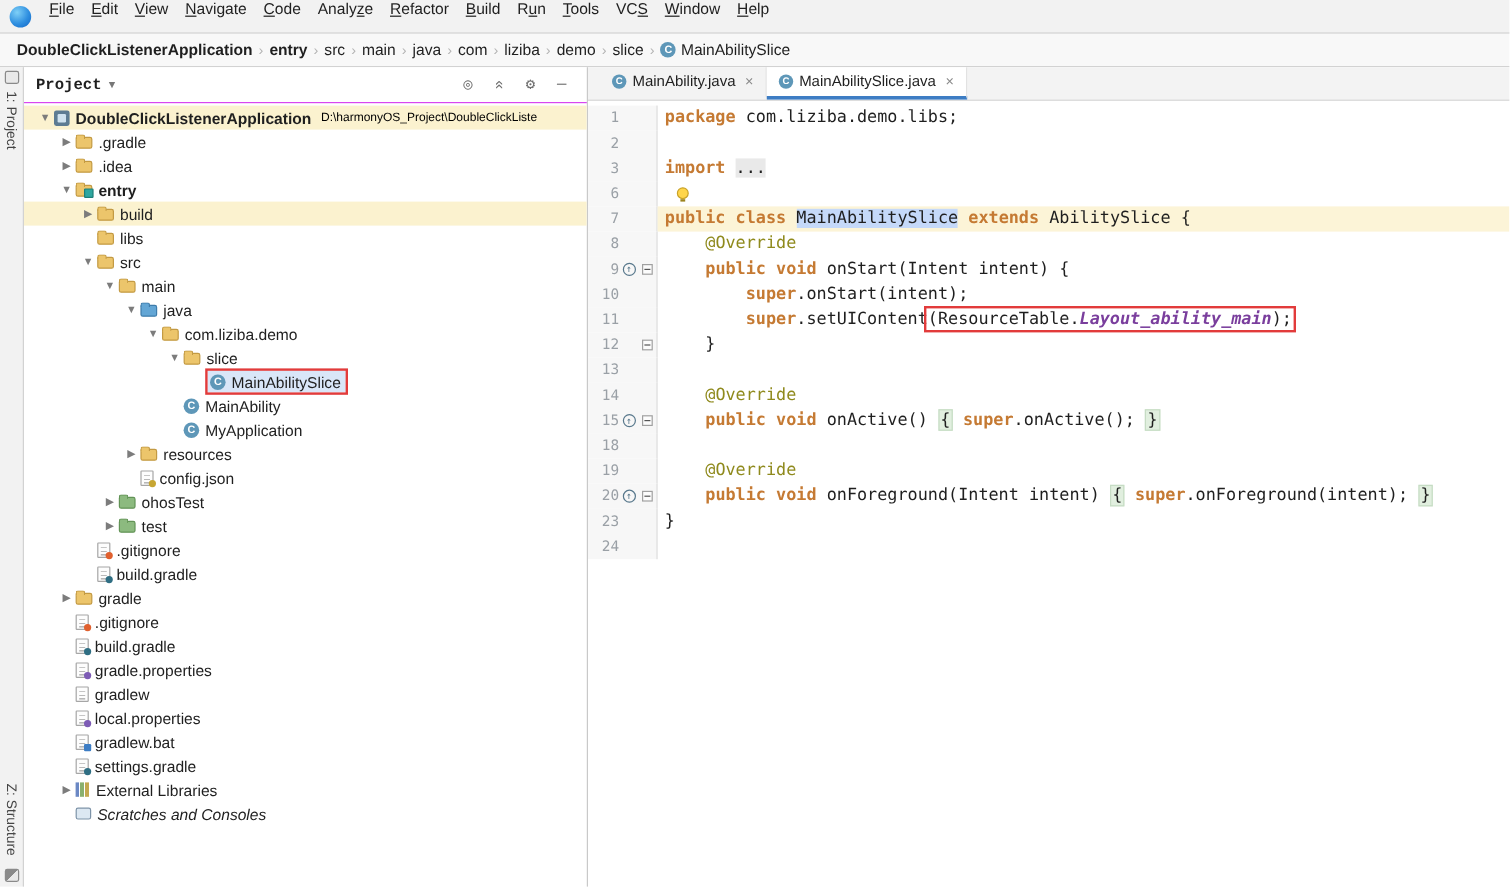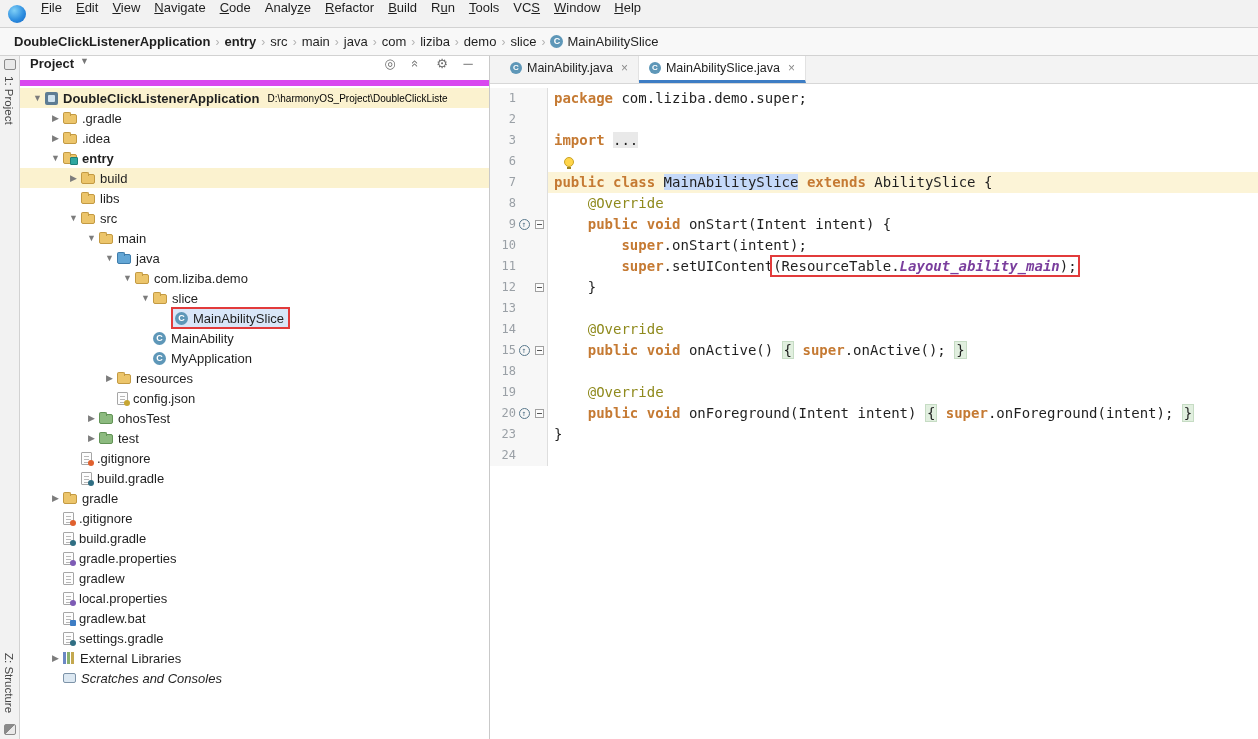--- a/index.html
+++ b/index.html
@@ -35,22 +35,22 @@
   .vlabel.top { top:20px; }
   .vlabel.bottom { bottom:26px; }
   .stripe-icon { position:absolute; left:4px; width:12px; height:11px; border:1px solid #8a8a8a;
                  border-radius:2px; background:#e9e9e9; }
   .stripe-icon.top { top:3px; }
   .stripe-icon.corner { bottom:4px; background:linear-gradient(135deg,#8a8a8a 50%,#e9e9e9 50%); }
 
   
   .project-panel { width:470px; border-right:1px solid #c9c9c9; background:#fff;
                    display:flex; flex-direction:column; flex:none; }
-  .panel-header { height:30px; flex:none; display:flex; padding:0 10px; gap:4px;
-                  border-bottom:6px solid #d946ef; }
+  .panel-header { height:30px; flex:none; display:flex; align-items:center; padding:0 10px; gap:4px;
+                  border-bottom:1px solid #d946ef;font-family:Liberation Mono, monospace; }
   .panel-title { font-weight:bold; font-size:13px; }
   .panel-caret { color:#777; font-size:9px; margin-left:2px; }
   .panel-header .spacer { flex:1; }
   .ph-icon { color:#6e6e6e; font-size:13px; width:22px; text-align:center; cursor:default; }
   .rot90 { display:inline-block; transform:rotate(90deg); }
 
   .tree { flex:1; overflow:hidden; padding-top:2px; font-size:13px; }
   .tree-row { height:20px; display:flex; align-items:center; white-space:nowrap; cursor:default; }
   .tree-row.bg-yellow { background:var(--row-yellow); }
   .tree-row .chev { width:15px; flex:none; text-align:center; color:#7c7c7c; font-size:9px; }
@@ -380,21 +380,21 @@
           <span class="close">×</span>
         </div>
       </div>
     <div class="code-pane">
         <div class="code-line">
           <div class="gutter-cell">
             <span class="g-num">1</span>
             <span class="g-mark"></span>
             <span class="g-fold"></span>
           </div>
-          <div class="code-cell"><span class="tk-kw">package</span><span class="tk-pl"> com.liziba.demo.super;</span></div>
+          <div class="code-cell"><span class="tk-kw">package</span><span class="tk-pl"> com.liziba.demo.libs;</span></div>
         </div>
         <div class="code-line">
           <div class="gutter-cell">
             <span class="g-num">2</span>
             <span class="g-mark"></span>
             <span class="g-fold"></span>
           </div>
           <div class="code-cell"></div>
         </div>
         <div class="code-line">

